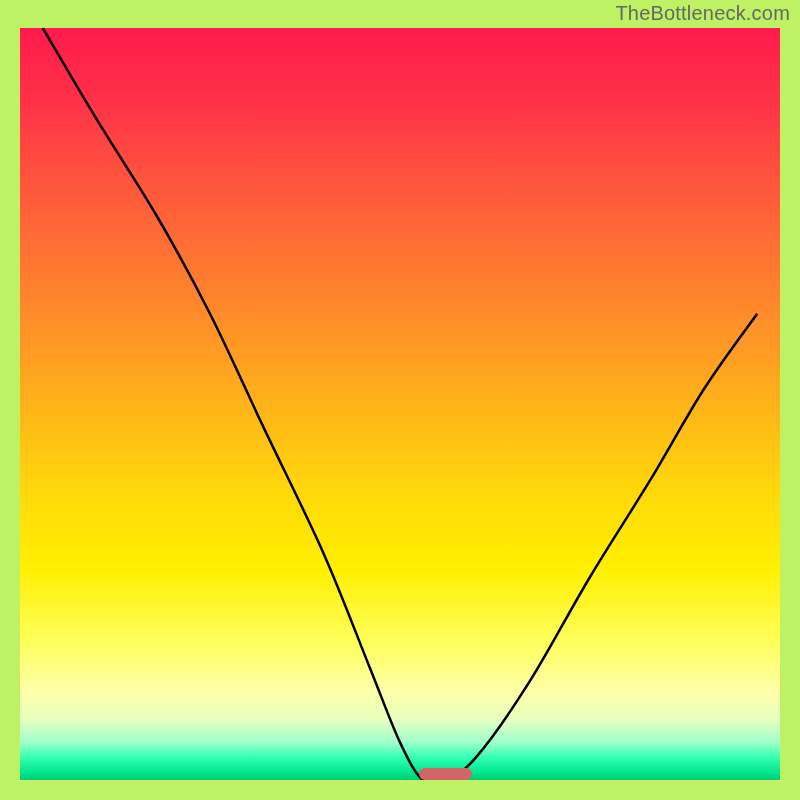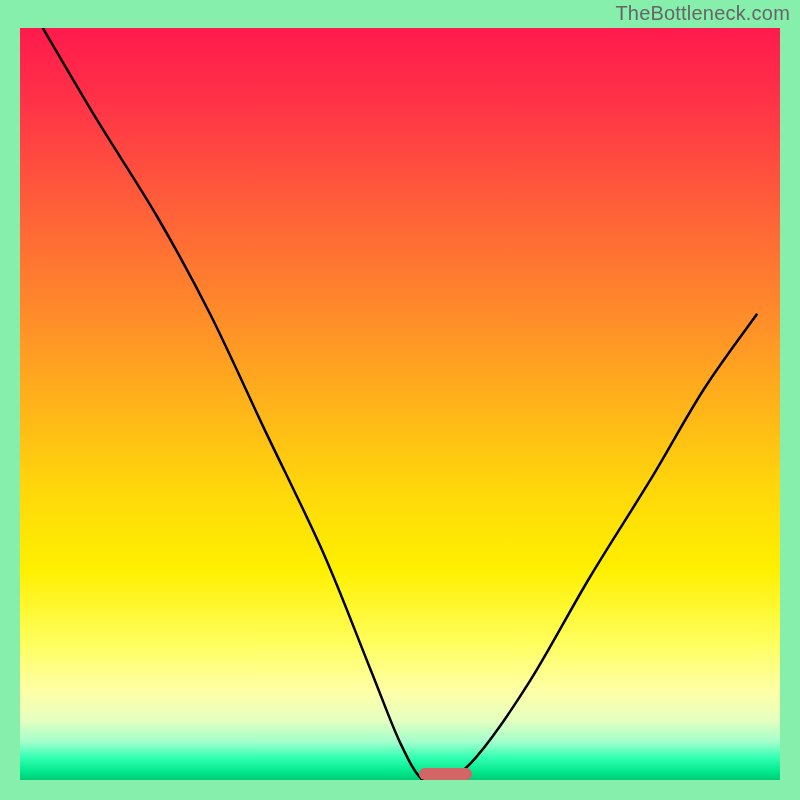--- a/index.html
+++ b/index.html
@@ -8,21 +8,21 @@
     width: 800px;
     height: 800px;
     background: #000;
     font-family: Arial, Helvetica, sans-serif;
     overflow: hidden;
   }
   .frame {
     position: relative;
     width: 800px;
     height: 800px;
-    background: #86efac;
+    background: #bef264;
   }
   .watermark {
     position: absolute;
     top: 2px;
     right: 10px;
     color: #666;
     font-size: 20px;
     font-weight: 500;
     letter-spacing: 0.2px;
     z-index: 6;

